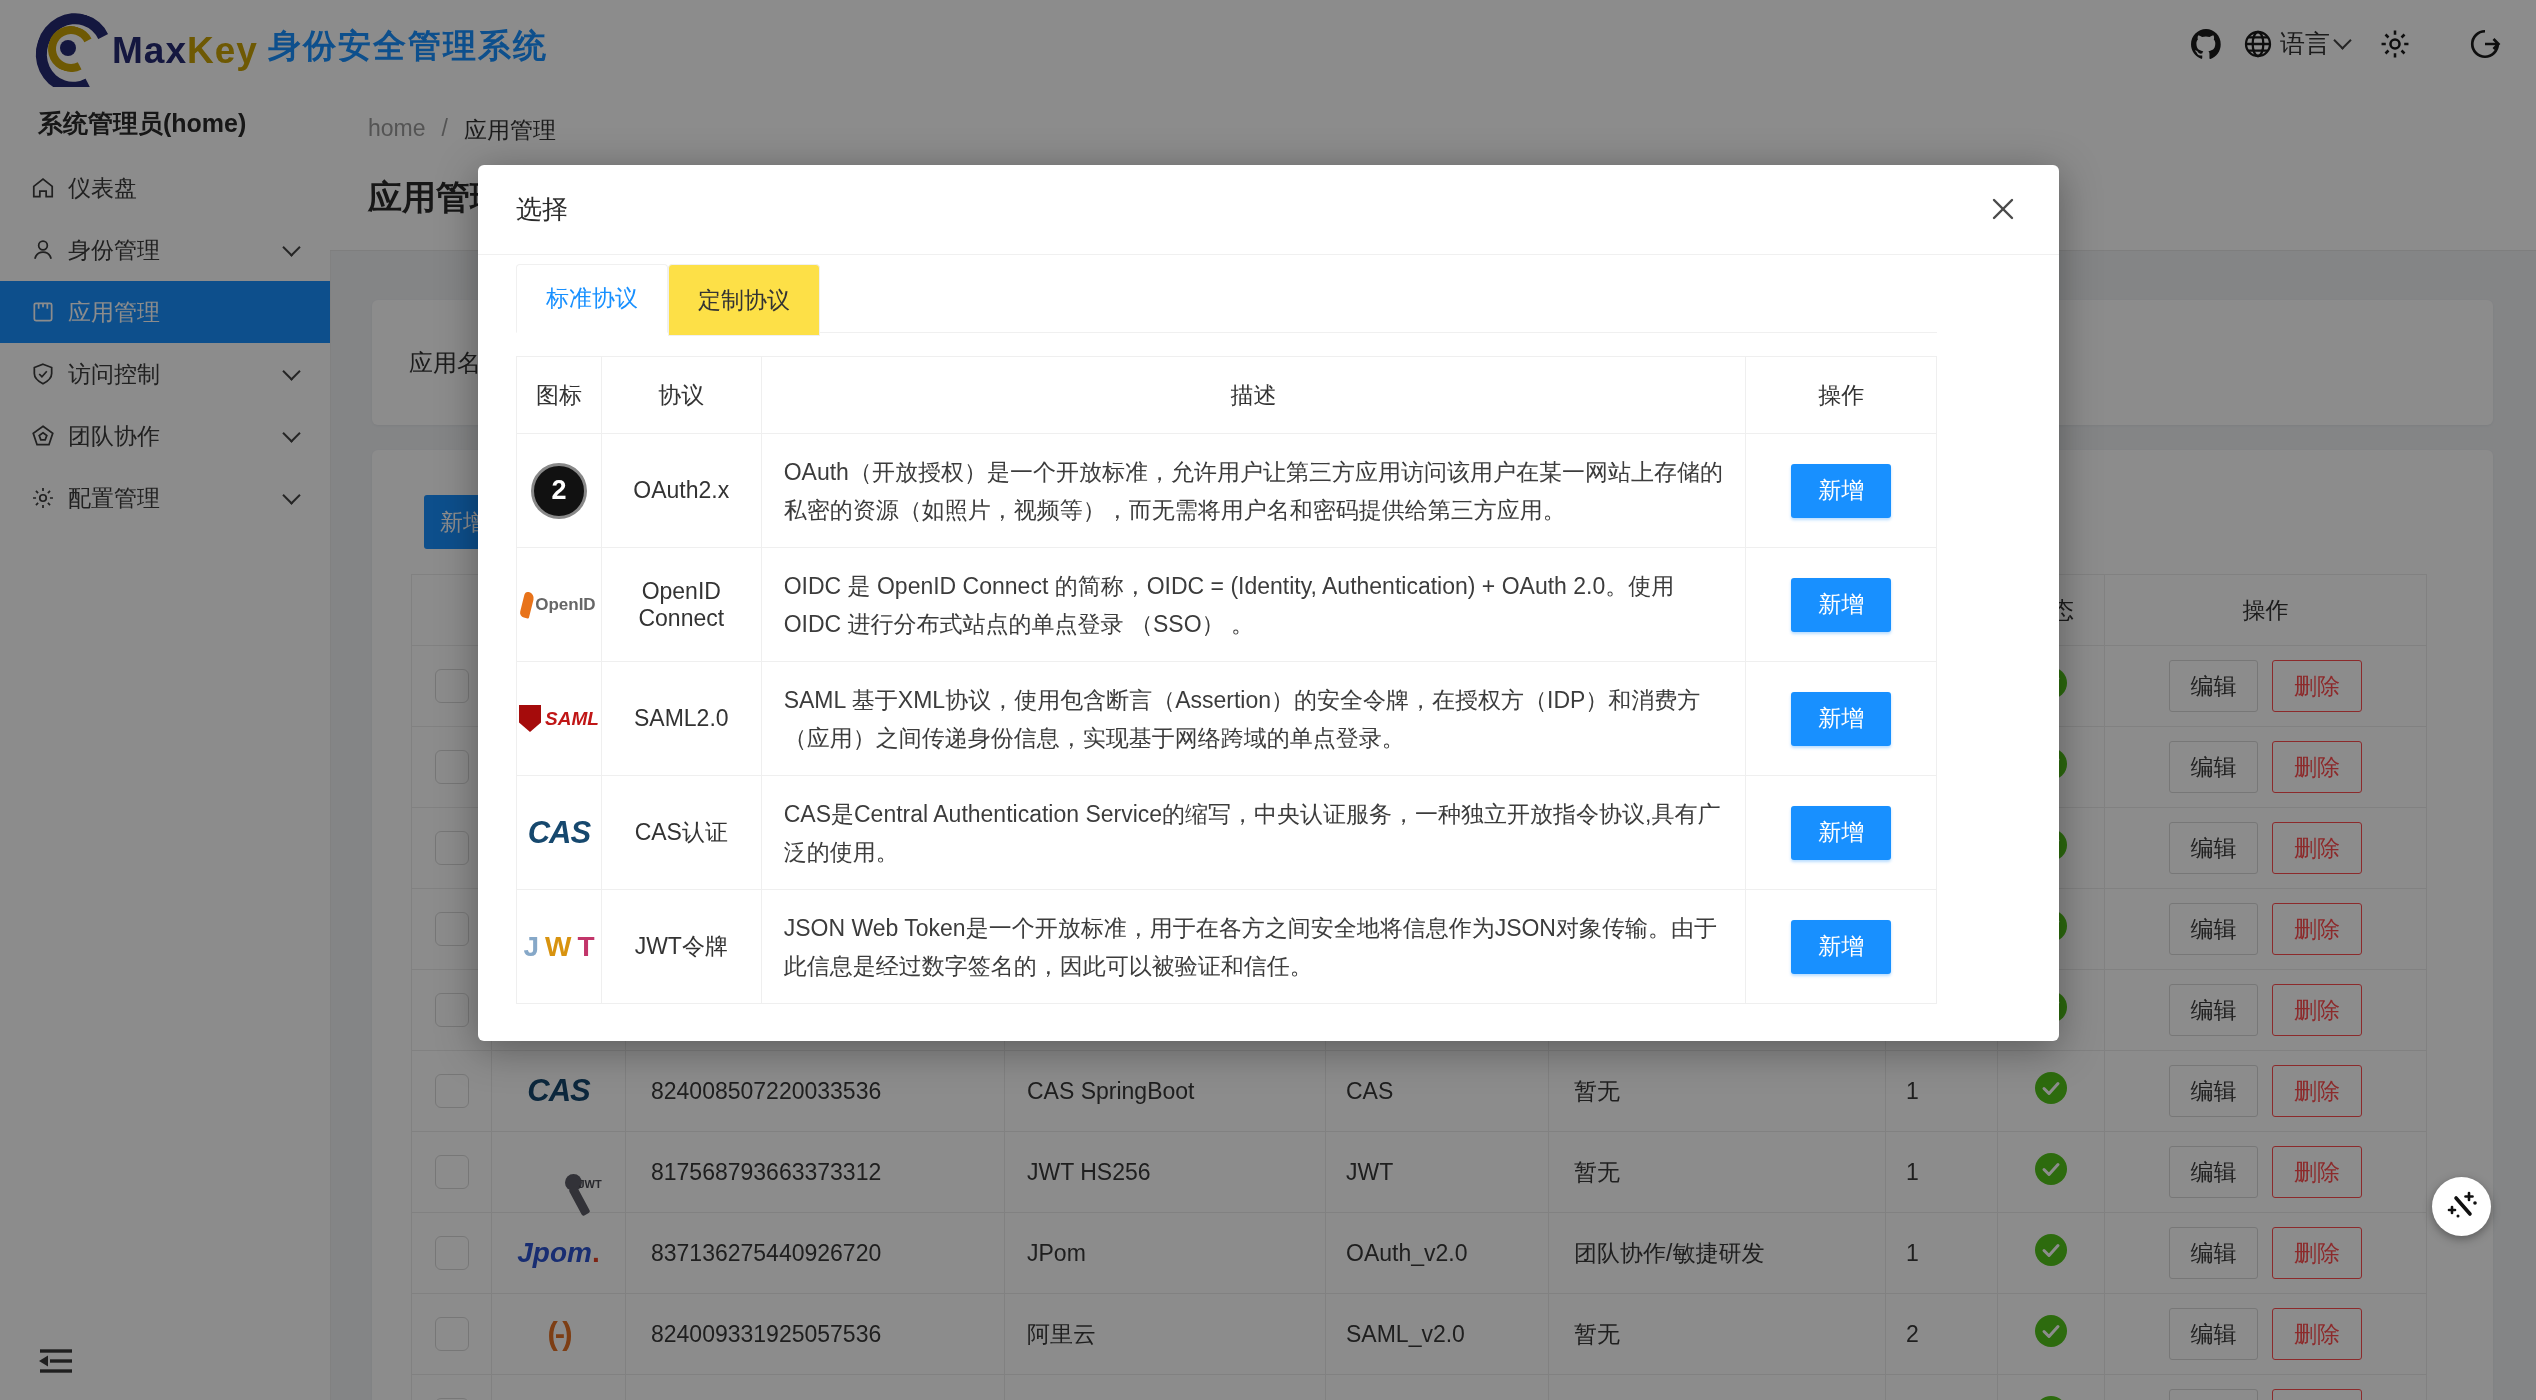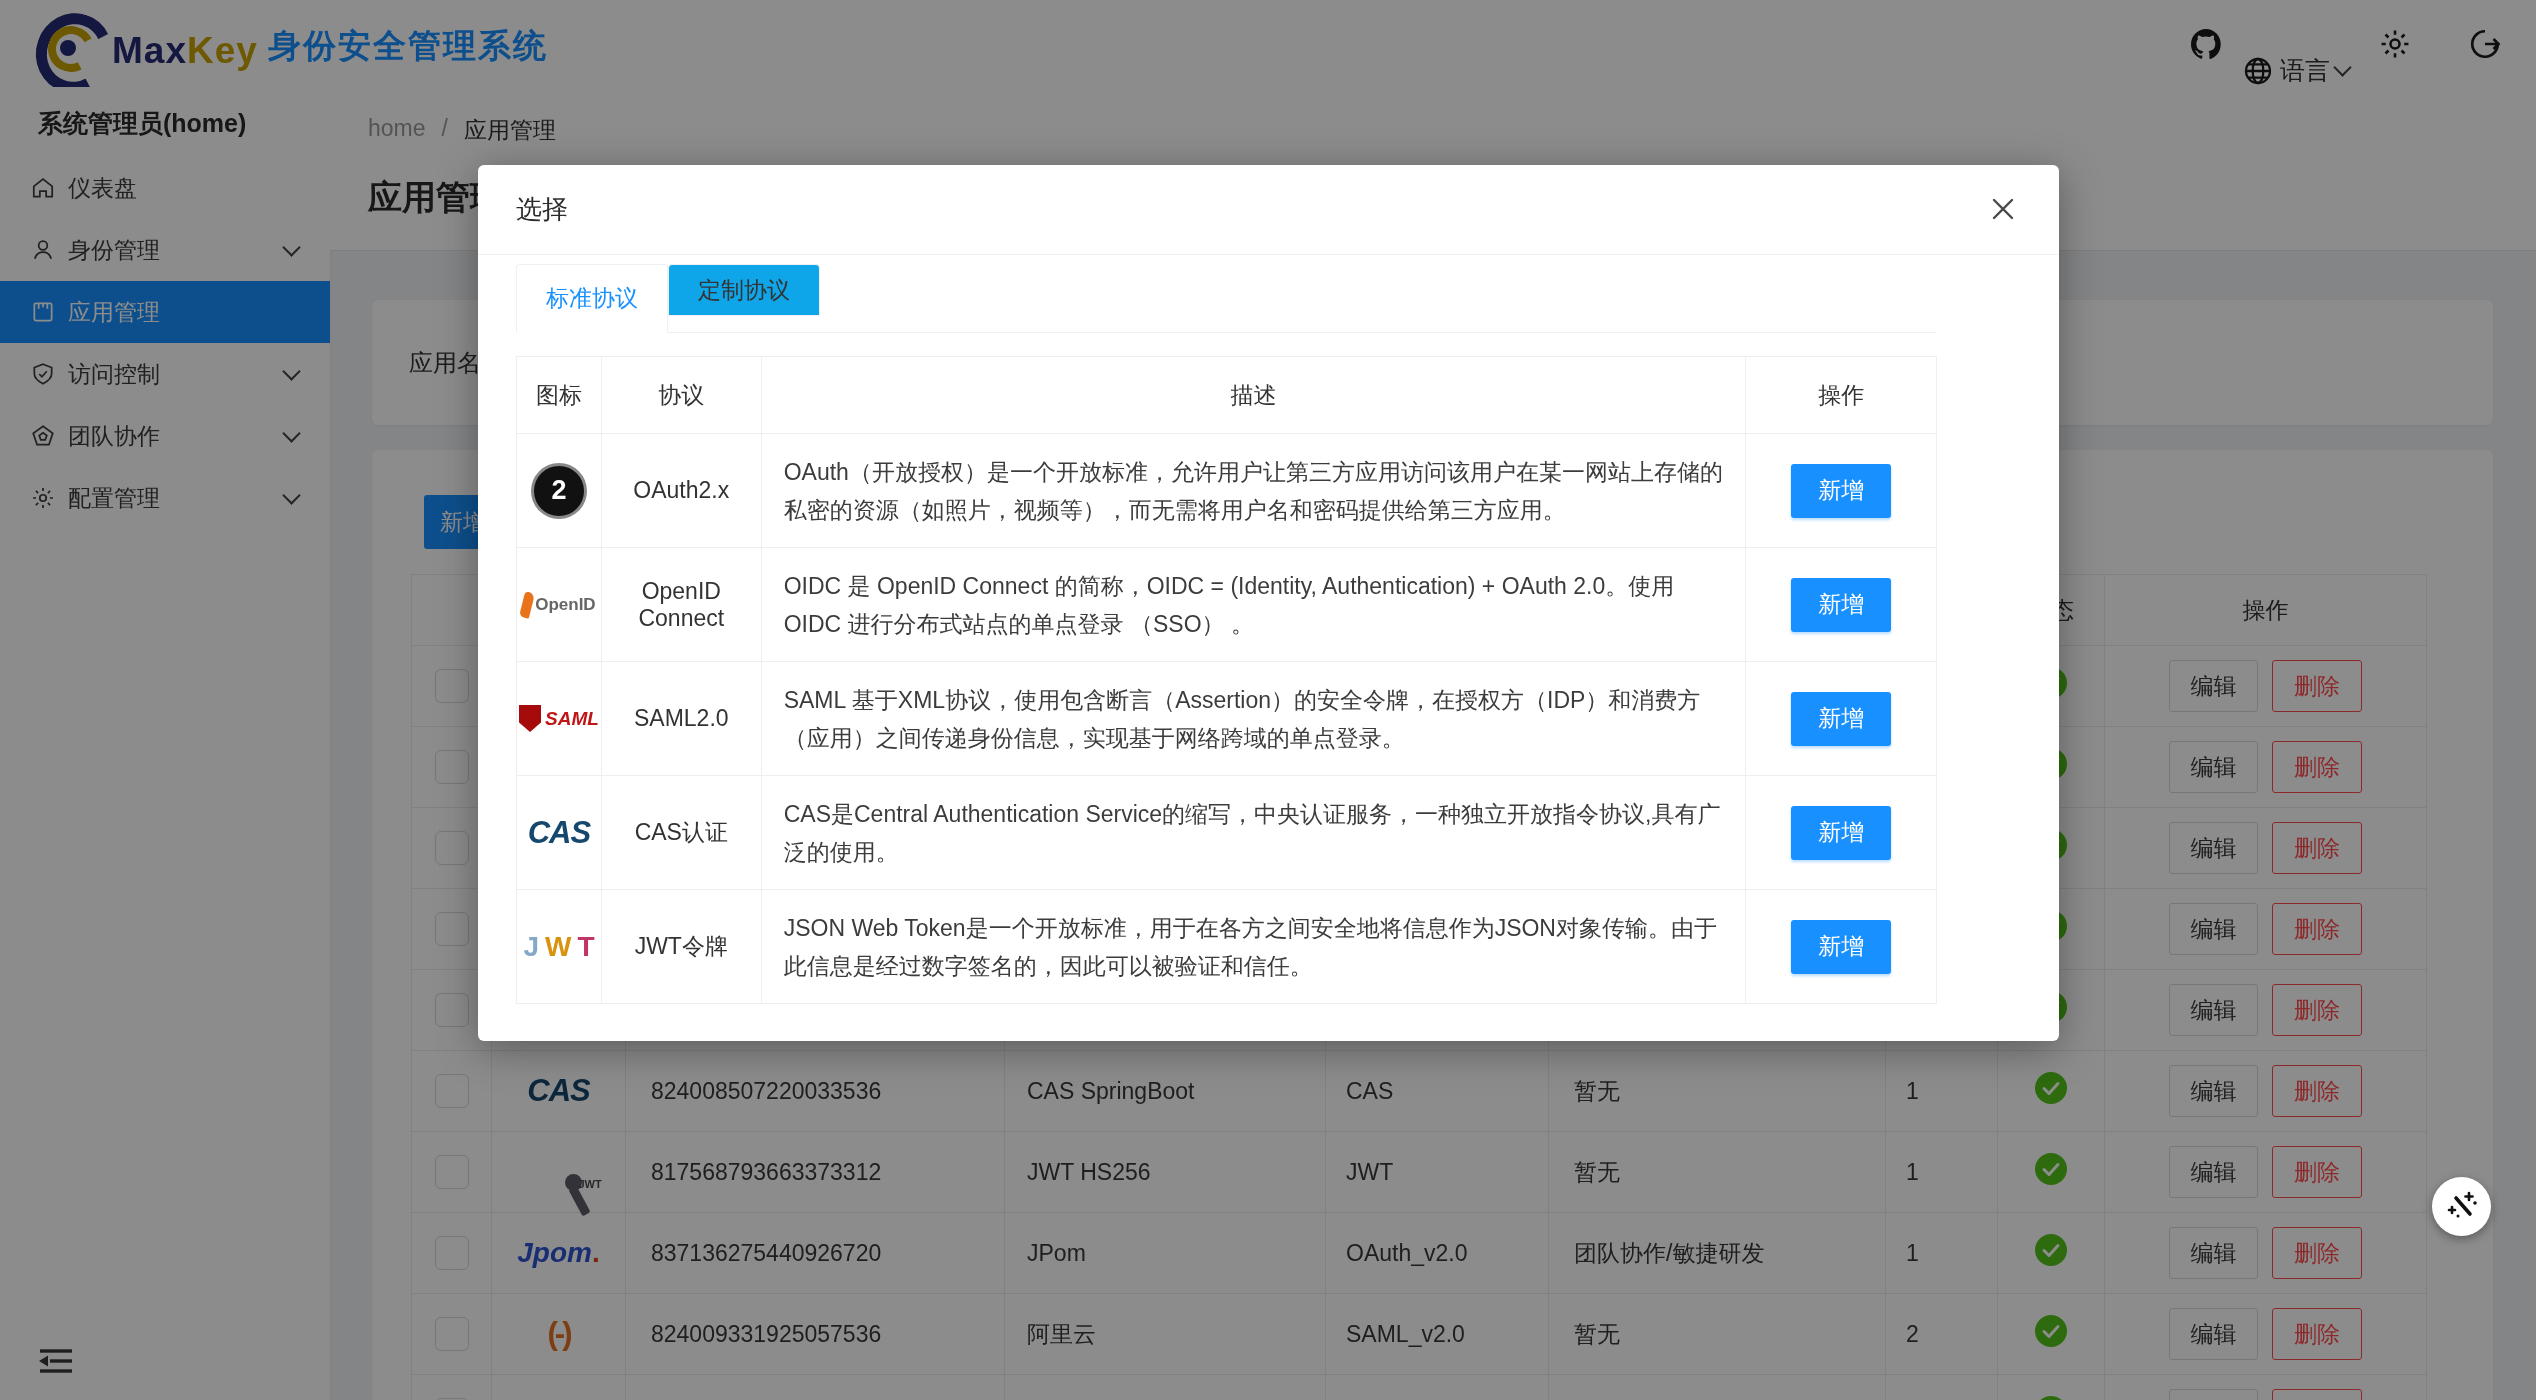--- a/index.html
+++ b/index.html
@@ -71,21 +71,21 @@
 
   
   #overlay{position:absolute;left:0;top:0;width:2536px;height:1400px;background:rgba(0,0,0,0.45);z-index:20;}
   #modal{position:absolute;left:478px;top:165px;width:1581px;height:876px;background:#fff;border-radius:6px;z-index:30;
          box-shadow:0 8px 40px rgba(0,0,0,.35);}
   #m-head{position:absolute;left:0;top:0;width:100%;height:90px;border-bottom:1px solid #f0f0f0;box-sizing:border-box;}
   #m-title{position:absolute;left:38px;top:27px;font-size:26px;color:#2b2b2b;}
   #m-close{position:absolute;right:40px;top:28px;width:32px;height:32px;cursor:pointer;}
   #m-tabs{position:absolute;left:38px;top:99px;width:1421px;height:69px;}
   #m-tabs::after{content:'';position:absolute;left:0;right:0;bottom:0;height:1px;background:#f0f0f0;}
-  .tab{position:absolute;top:0;width:152px;height:52px;box-sizing:border-box;border:1px solid #f0f0f0;background:#0ea5e9;
+  .tab{position:absolute;top:0;width:152px;height:72px;box-sizing:border-box;border:1px solid #f0f0f0;background:#fde047;
        display:flex;align-items:center;justify-content:center;font-size:23px;color:#333;cursor:pointer;z-index:2;
        border-radius:4px 4px 0 0;}
   .tab.active{background:#fff;height:69px;border-bottom:1px solid #fff;color:#1890ff;}
   #tab-standard{left:0;} #tab-custom{left:152px;}
 
   #proto-table{position:absolute;left:38px;top:191px;width:1421px;border:1px solid #efefef;box-sizing:border-box;}
   .ptr{display:flex;border-bottom:1px solid #efefef;}
   .ptr:last-child{border-bottom:none;}
   .ptd{border-right:1px solid #efefef;box-sizing:border-box;display:flex;align-items:center;font-size:23px;color:#333;}
   .ptd:last-child{border-right:none;}
@@ -137,21 +137,21 @@
     <div id="brand-title">身份安全管理系统</div>
 
     <div class="tb-right" style="left:2188px;width:46px;">
       <span class="tb-ico">
         <svg width="36" height="36" viewBox="0 0 24 24">
             <path fill="#1a1a1a" d="M12 2C6.5 2 2 6.6 2 12.2c0 4.5 2.9 8.3 6.8 9.7.5.1.7-.2.7-.5v-1.8c-2.8.6-3.4-1.2-3.4-1.2-.4-1.2-1.1-1.5-1.1-1.5-.9-.6.1-.6.1-.6 1 .1 1.5 1 1.5 1 .9 1.6 2.4 1.1 3 .9.1-.7.3-1.1.6-1.4-2.2-.3-4.6-1.1-4.6-5.1 0-1.1.4-2 1-2.7-.1-.3-.4-1.3.1-2.7 0 0 .8-.3 2.7 1a9.4 9.4 0 0 1 5 0c1.9-1.3 2.7-1 2.7-1 .5 1.4.2 2.4.1 2.7.6.7 1 1.6 1 2.7 0 4-2.4 4.8-4.6 5.1.4.3.7.9.7 1.9v2.8c0 .3.2.6.7.5 4-1.4 6.8-5.2 6.8-9.7C22 6.6 17.5 2 12 2z"></path>
           </svg>
       </span>
     </div>
 
-    <div class="tb-right" style="left:2242px;width:130px;align-items:flex-end;">
+    <div class="tb-right" style="left:2242px;width:130px;">
       <span id="lang-group">
         <span class="tb-ico">
           <svg width="32" height="32" viewBox="0 0 24 24" fill="none" stroke="#1a1a1a" stroke-width="1.7">
               <circle cx="12" cy="12" r="9"></circle>
               <ellipse cx="12" cy="12" rx="4" ry="9"></ellipse>
               <path d="M3 12h18M4.6 7h14.8M4.6 17h14.8"></path>
             </svg>
         </span>
         <span>语言</span>
         <span class="chev"></span>

